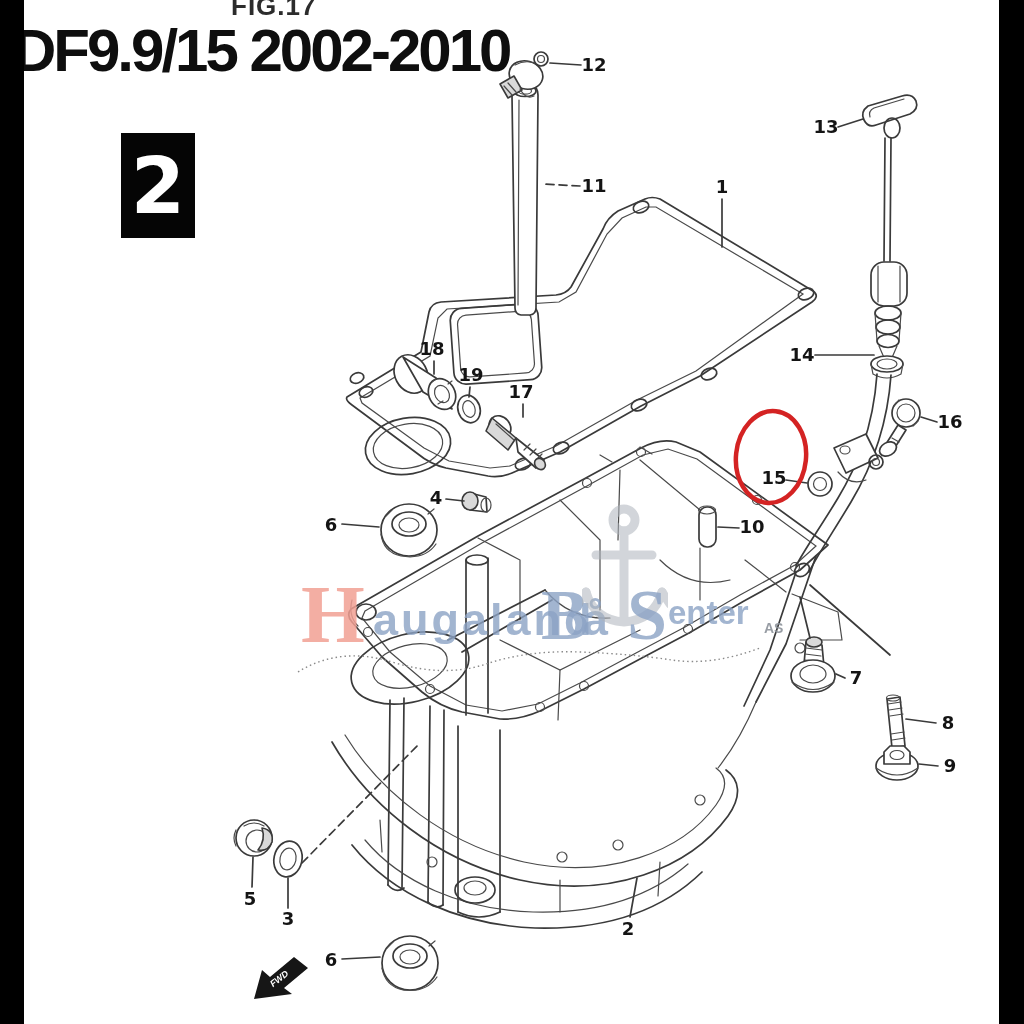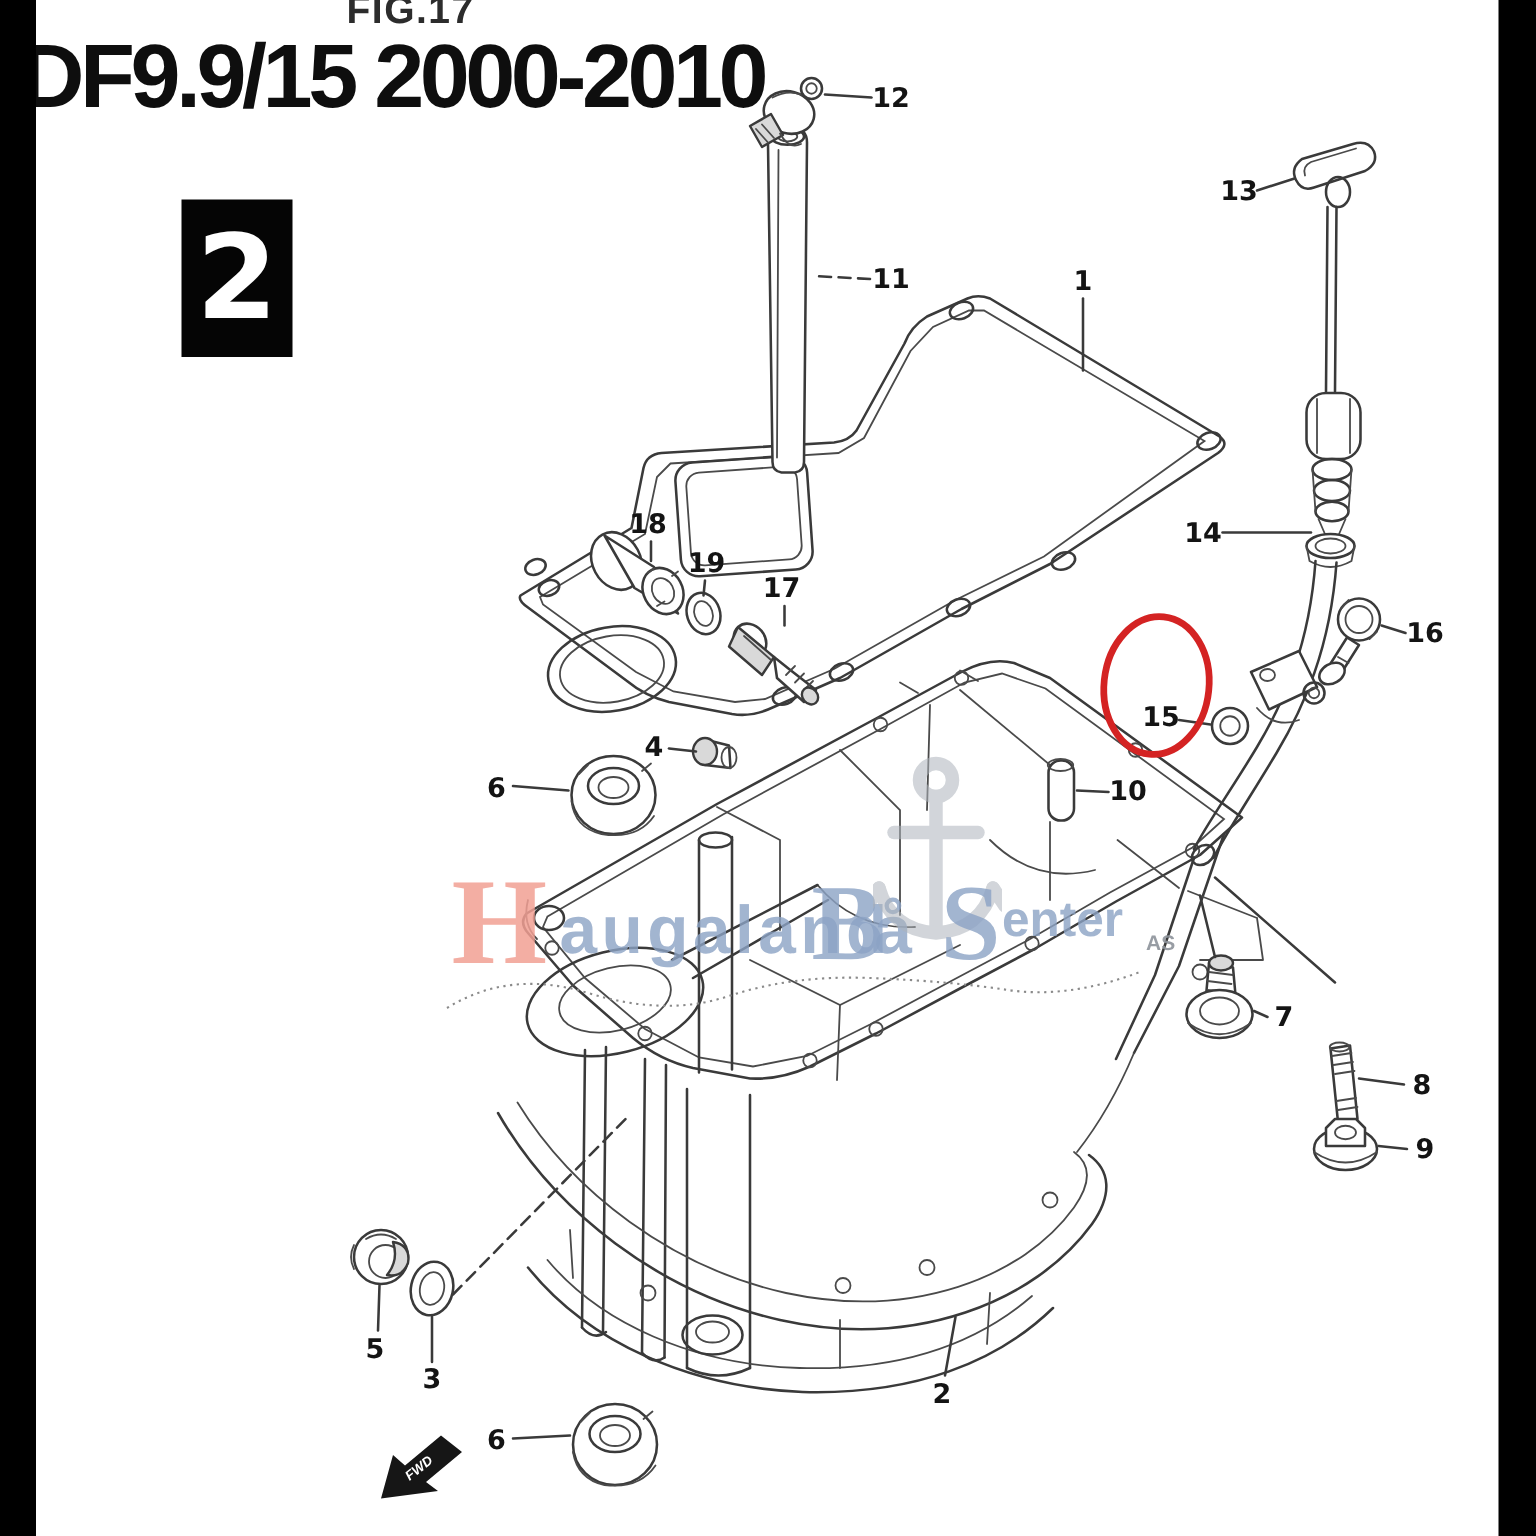--- a/index.html
+++ b/index.html
@@ -336,20 +336,20 @@
         <path d="M4,92 Q12,120 42,122 Q72,120 80,92"></path>
         <path d="M4,92 L-4,104 M80,92 L88,104"></path>
       </g>
     </svg>
     <span class="wm wm-scap">S</span>
     <span class="wm wm-srest">enter</span>
     <span class="wm wm-as">AS</span>
   </div>
 
   <div class="fig-label">FIG.17</div>
-  <div class="title">DF9.9/15 2000-2010</div>
+  <div class="title">DF9.9/15 2002-2010</div>
   <div class="page-badge">
     <span>2</span>
   </div>
 
   <div class="bar bar-left"></div>
   <div class="bar bar-right"></div>
 </div>
 
 </body></html>

